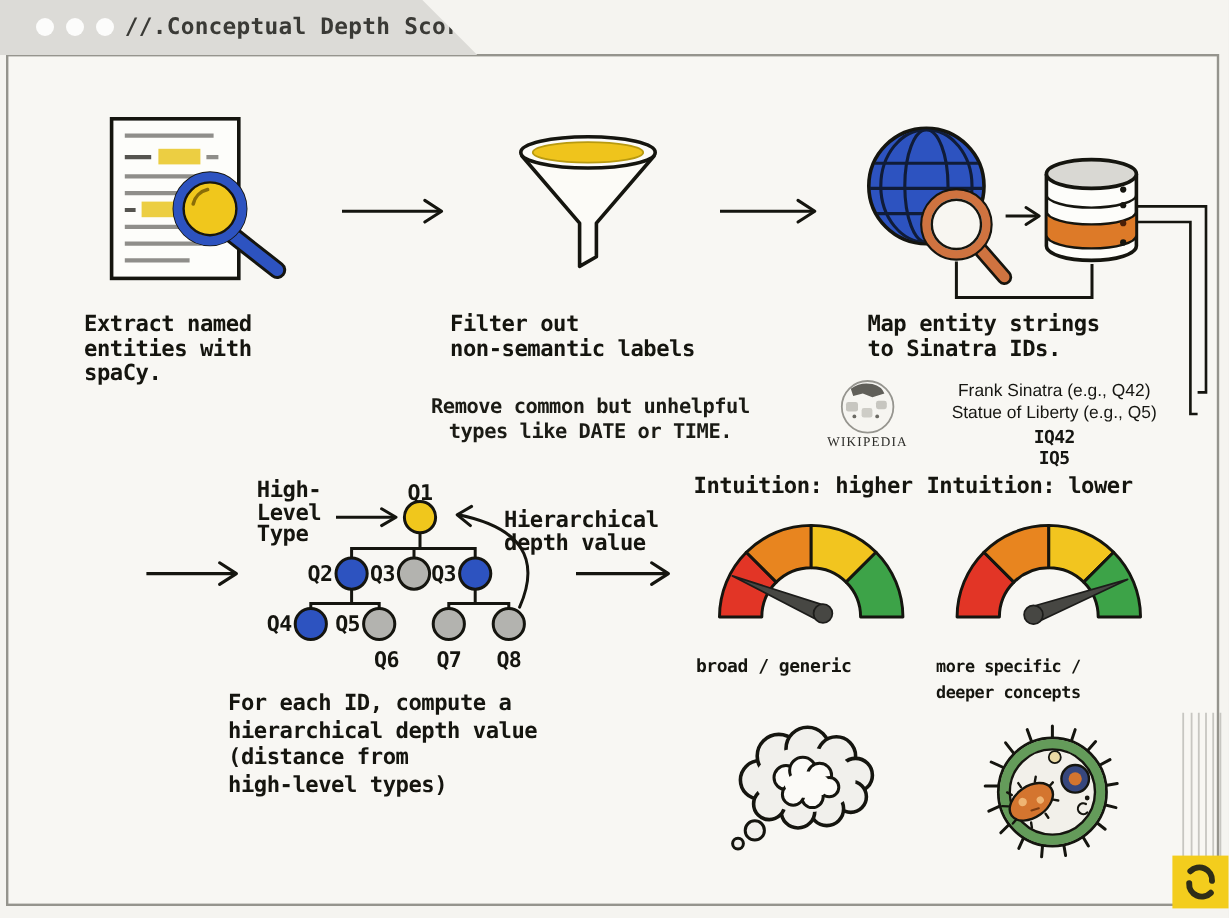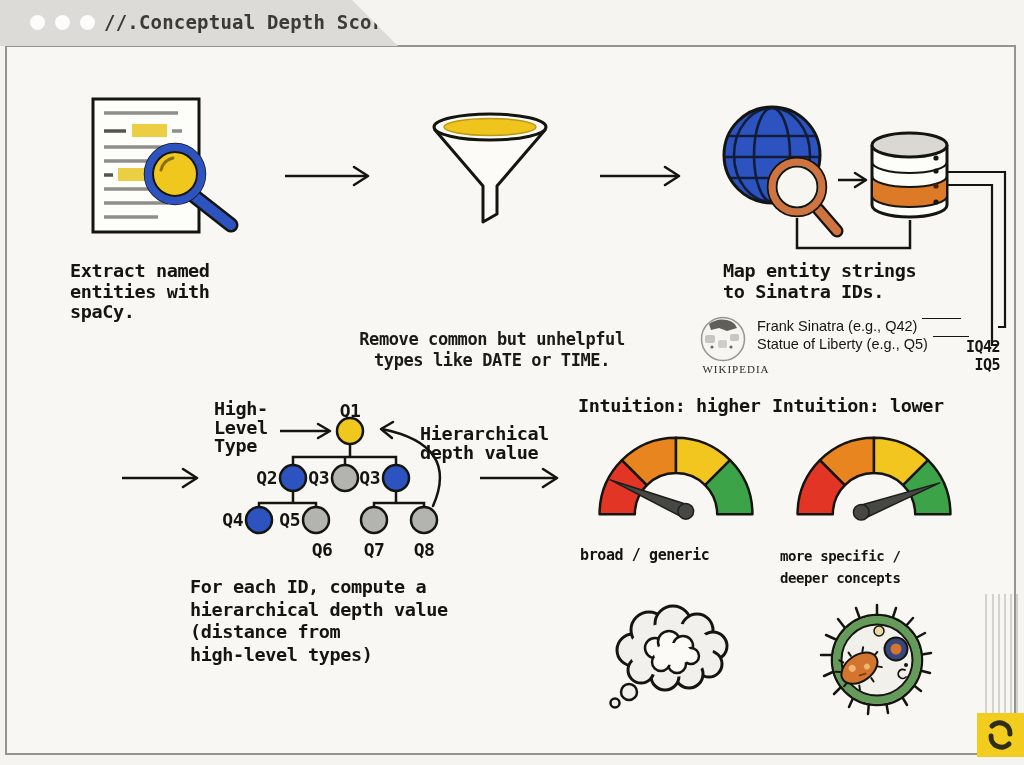--- a/index.html
+++ b/index.html
@@ -12,24 +12,24 @@
   .dot{position:absolute;top:15px;width:15px;height:15px;border-radius:50%;background:#fcfcfb;}
   #win-title{left:104px;top:11px;font:600 19px "DejaVu Sans Mono",monospace;color:#3a3a36;letter-spacing:.2px;}
   #window{left:5px;top:45px;width:1011px;height:710px;background:#f8f7f3;border:2px solid #95948d;box-sizing:border-box;}
   
   .cap{font:700 18.5px/20.5px "DejaVu Sans Mono",monospace;color:#15150f;text-align:left;
        white-space:pre-line;letter-spacing:-0.4px;}
   .note{font:700 17px/20.5px "DejaVu Sans Mono",monospace;color:#1b1b15;text-align:center;
         white-space:pre-line;letter-spacing:-0.4px;margin-top:12px;}
   
   #map-rows{left:757px;top:318px;width:243px;}
-  .erow{display:flex;align-items:flex-start;height:18px;font:400 14.5px "Liberation Sans",sans-serif;color:#161612;}
+  .erow{display:flex;align-items:center;height:18px;font:400 14.5px "Liberation Sans",sans-serif;color:#161612;flex-direction:column;}
   .erow .leader{flex:1;border-top:1.7px solid #15150f;margin:0 5px;}
   .erow .eid{font:700 15px "DejaVu Sans Mono",monospace;letter-spacing:-0.5px;margin-top:20px;}
-  #wiki-label{font:400 11px "Liberation Serif",serif;letter-spacing:1px;color:#2c2c28;text-align:center;margin-left:13px;}
+  #wiki-label{font:400 11px "Liberation Serif",serif;letter-spacing:1px;color:#2c2c28;text-align:center;}
   line,polyline,path{vector-effect:none;}
   .tlabel{font:700 18px "DejaVu Sans Mono",monospace;fill:#15150f;letter-spacing:-0.5px;}
   #refresh-btn{left:977px;top:713px;width:47px;height:44px;background:#f3cd1d;border:none;padding:0;cursor:pointer;}
 </style>
 </head>
 <body>
 
 <div id="page">
 
   <div id="window" class="abs"></div>
@@ -126,20 +126,22 @@
       <circle cx="246" cy="58" r="2.6" fill="#15150f"></circle>
       <circle cx="246" cy="71" r="2.6" fill="#15150f"></circle>
       <circle cx="246" cy="86" r="2.6" fill="#4a1f08"></circle>
       <circle cx="246" cy="102" r="2.6" fill="#15150f"></circle>
     </g>
   </svg>
 
   <div class="abs cap" style="left:70px;top:261px;width:185px">Extract named
 entities with
 spaCy.</div>
+  <div class="abs cap" style="left:375px;top:261px;width:230px">Filter out
+non-semantic labels</div>
   <div class="abs note" style="left:348px;top:317px;width:288px">Remove common but unhelpful
 types like DATE or TIME.</div>
   <div class="abs cap" style="left:723px;top:261px;width:230px">Map entity strings
 to Sinatra IDs.</div>
 
   <svg class="abs" style="left:697px;top:316px" width="52" height="46" viewBox="0 0 52 46">
     <circle cx="26" cy="23" r="21.5" fill="#f6f5f1" stroke="#96958f" stroke-width="1.5"></circle>
     <path d="M 12 8 Q 20 2 30 4 Q 38 6 40 12 L 30 15 L 22 12 L 14 14 Z" fill="#605f59"></path>
     <rect x="8" y="19" width="10" height="8" rx="2" fill="#c7c6c0"></rect>
     <rect x="21" y="24" width="9" height="8" rx="2" fill="#cecdc7"></rect>

